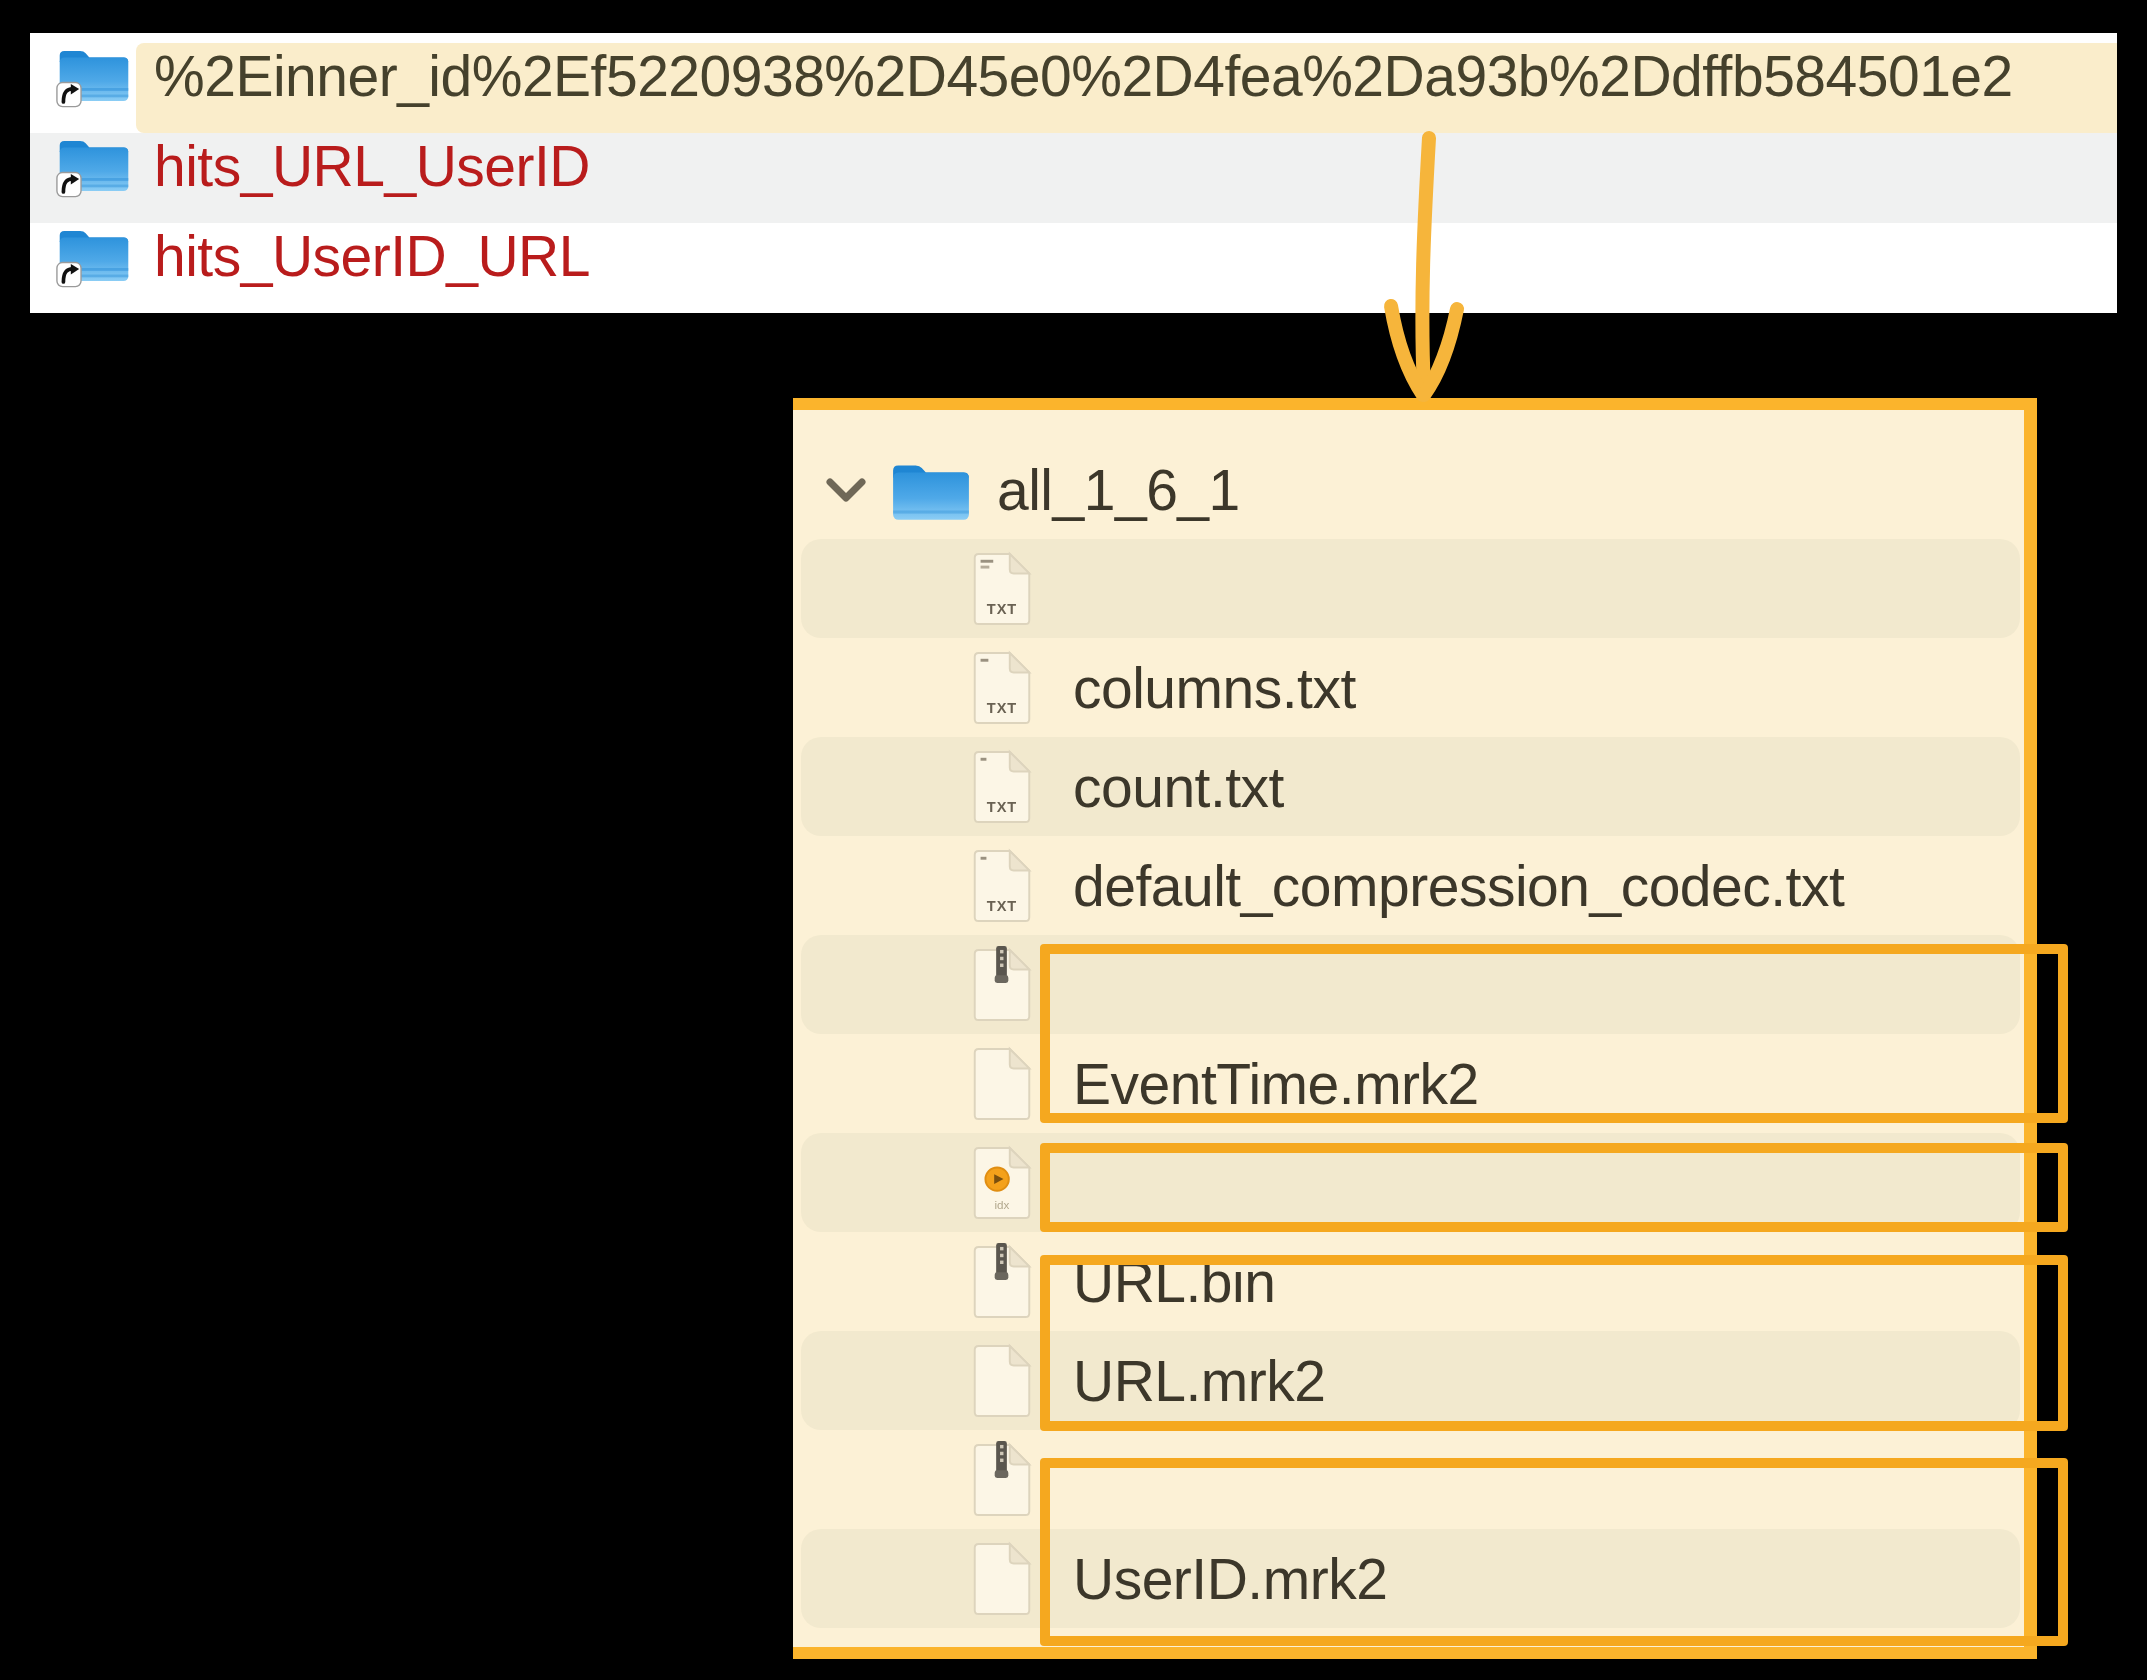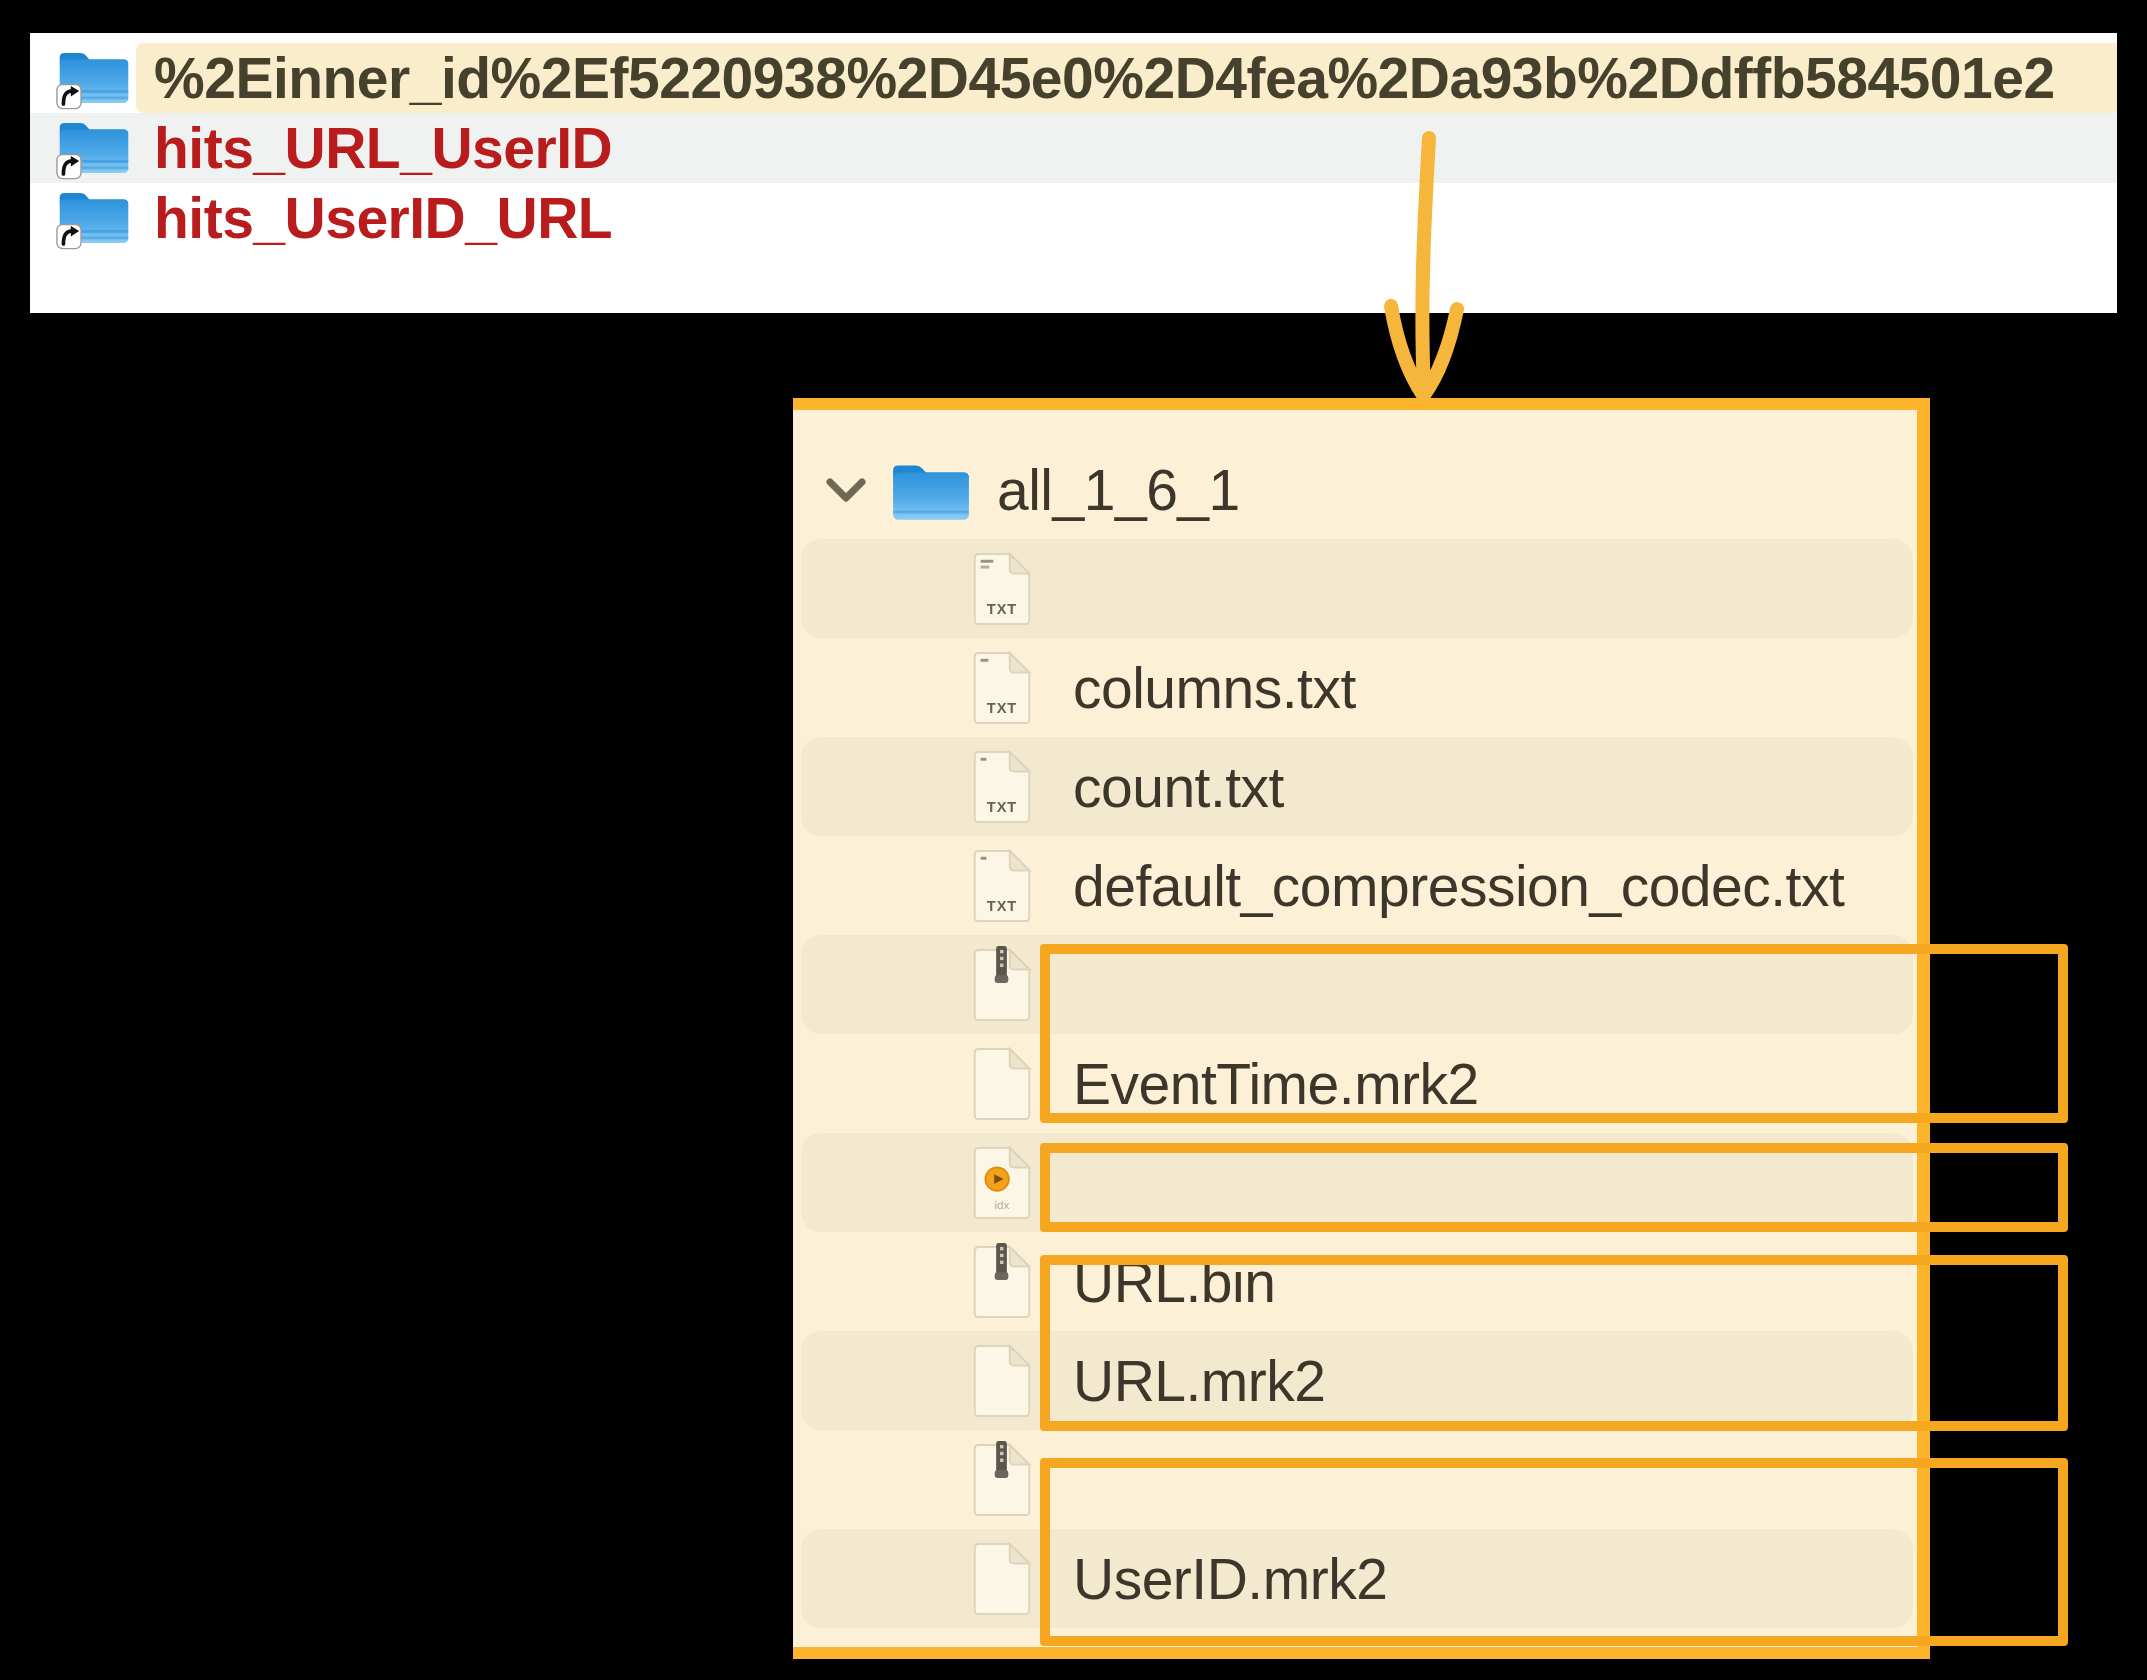--- a/index.html
+++ b/index.html
@@ -7,36 +7,36 @@
     position:relative;width:2147px;height:1680px;background:#000;overflow:hidden;
     font-family:"Liberation Sans","DejaVu Sans",sans-serif;
     -webkit-font-smoothing:antialiased;
   }
 
   
   .finder-list{
     position:absolute;left:30px;top:33px;width:2087px;height:280px;
     background:#ffffff;padding-top:10px;box-sizing:border-box;
   }
-  .f-row{position:relative;height:70px;display:flex;align-items:center;font-weight:bold;}
+  .f-row{position:relative;height:90px;display:flex;align-items:flex-start;}
   .f-row.alt{background:#F0F1F1;}
   .f-hl{
     position:absolute;left:106px;top:0;right:0;bottom:0;
     background:#FAEDCB;border-radius:8px 0 0 8px;
   }
   .f-icon{position:relative;z-index:2;margin-left:26px;flex:0 0 auto;}
   .f-label{
     position:relative;z-index:2;margin-left:22px;
     font-size:57px;letter-spacing:-0.5px;color:#b91c1c;white-space:nowrap;
   }
   .f-row.selected .f-label{color:#45412C;}
 
   
   .tree-panel{
-    position:absolute;left:793px;top:398px;width:1137px;height:1261px;
+    position:absolute;left:793px;top:398px;width:1244px;height:1261px;
     box-sizing:border-box;background:#FCF1D6;
     border-top:12px solid #FBB42C;border-right:13px solid #FBB42C;border-bottom:12px solid #FBB42C;
   }
   .tree-rows{position:absolute;left:0;top:30px;right:0;}
   .t-row{position:relative;height:99px;display:flex;align-items:center;box-sizing:border-box;}
   .t-row.stripe::before{
     content:"";position:absolute;left:8px;right:4px;top:0;bottom:0;
     background:#F2E9CE;border-radius:20px;
   }
   .t-row>*{position:relative;z-index:1;}

